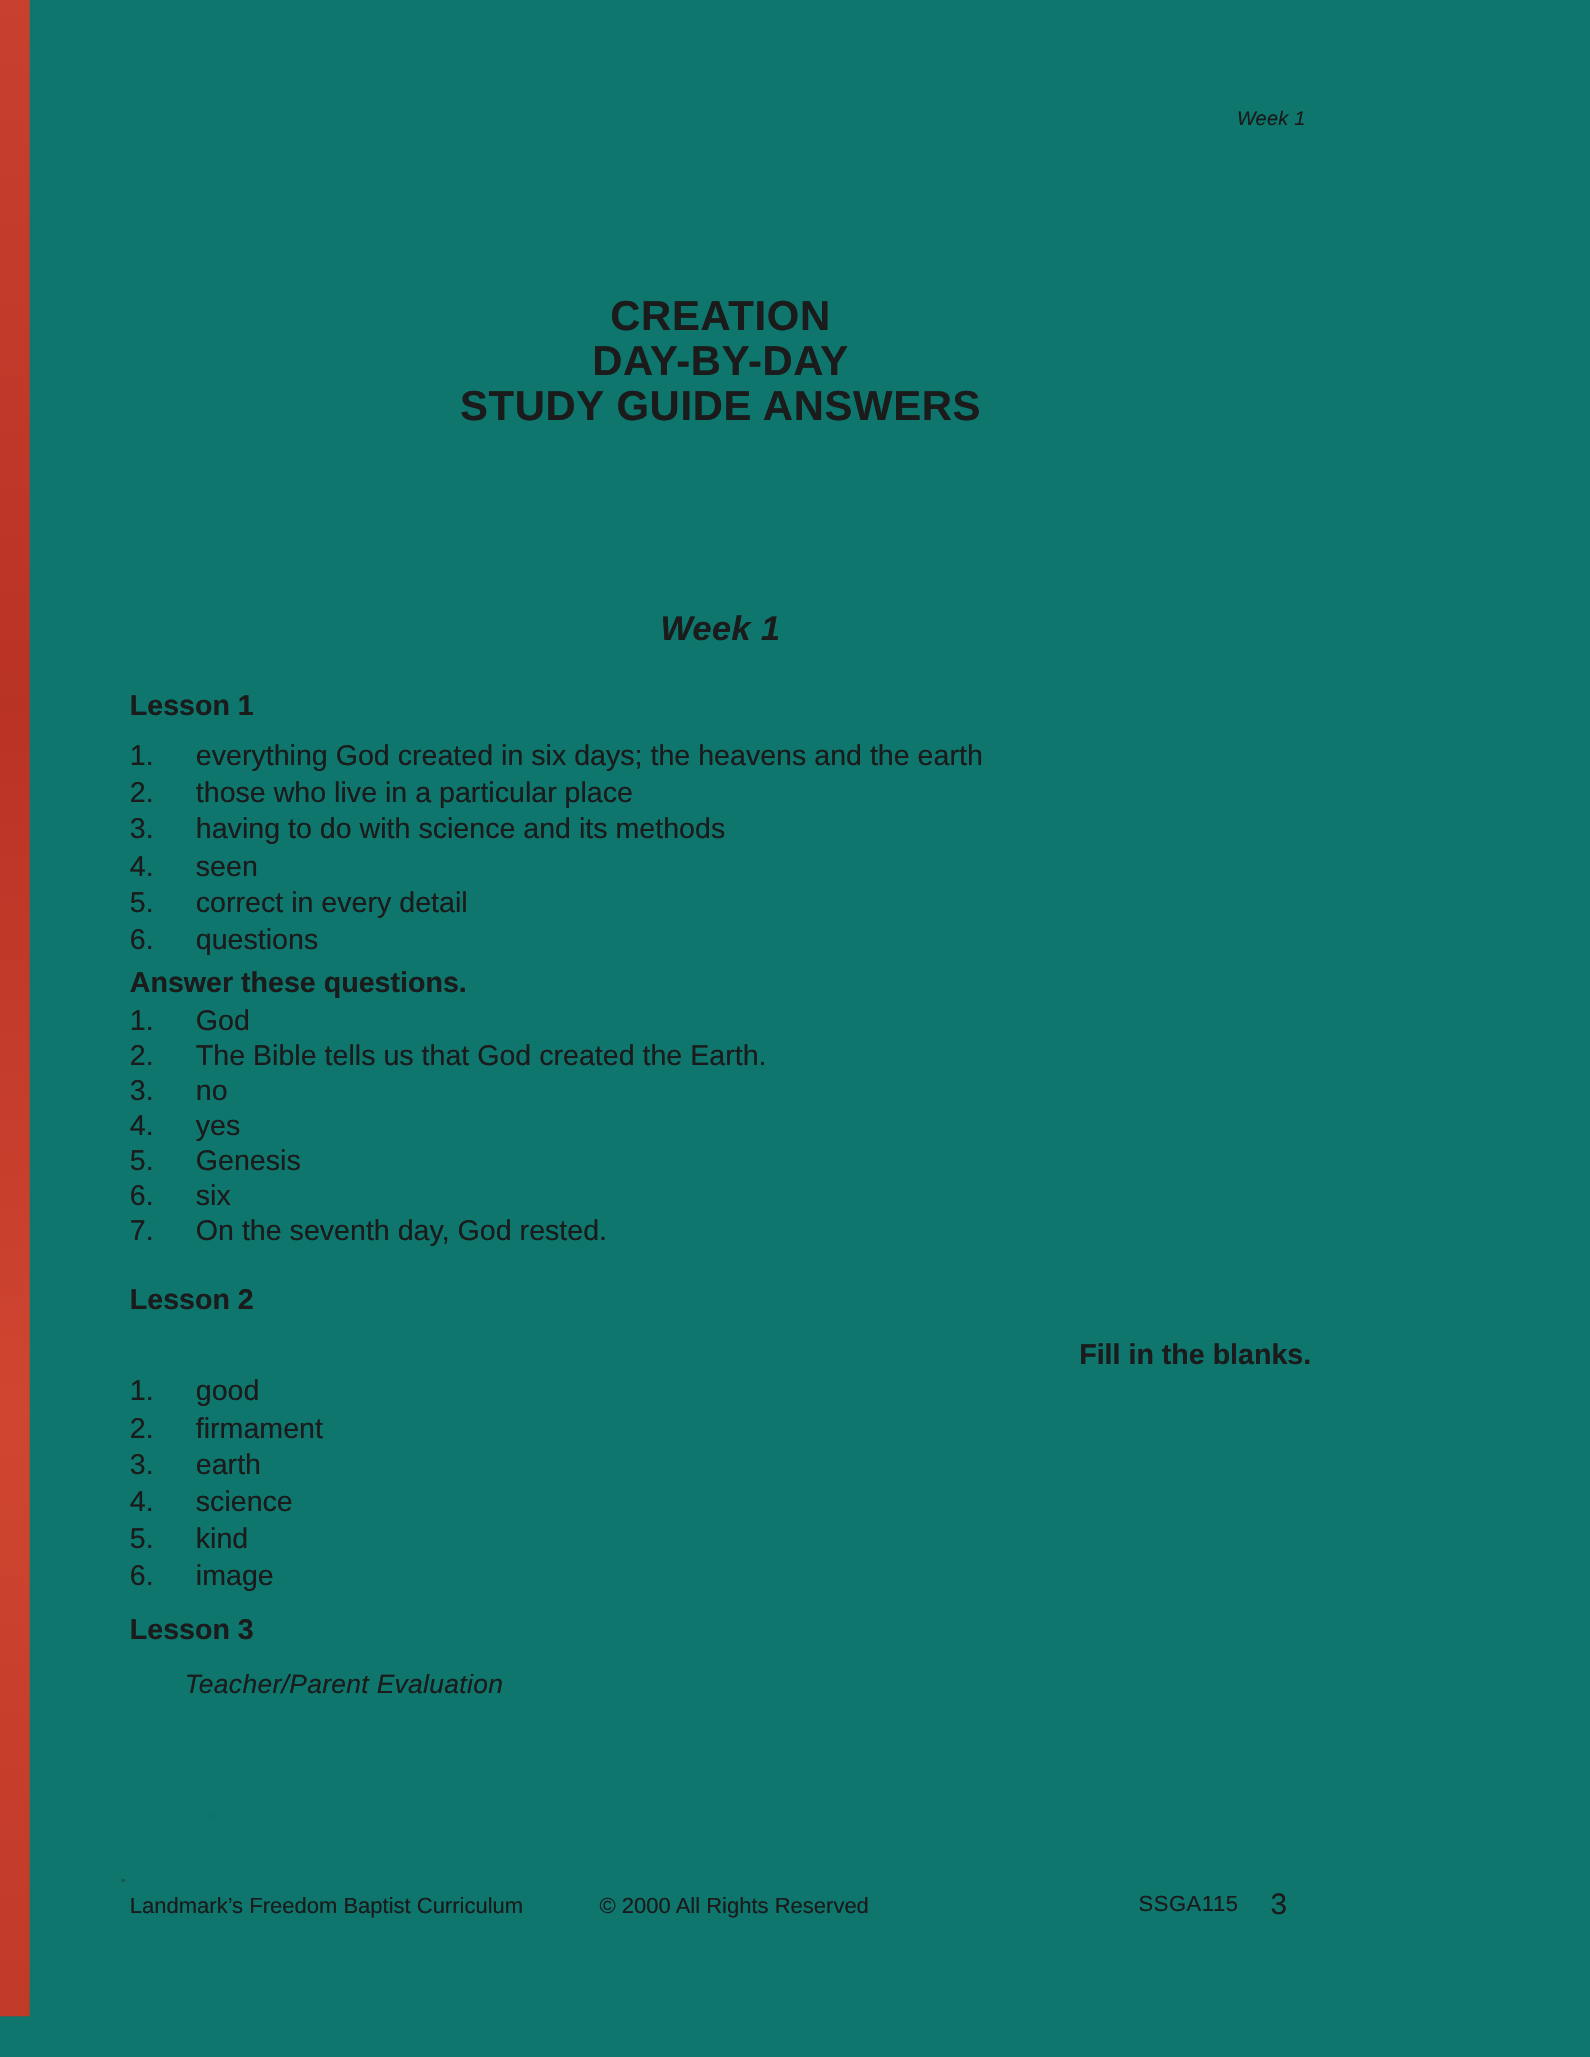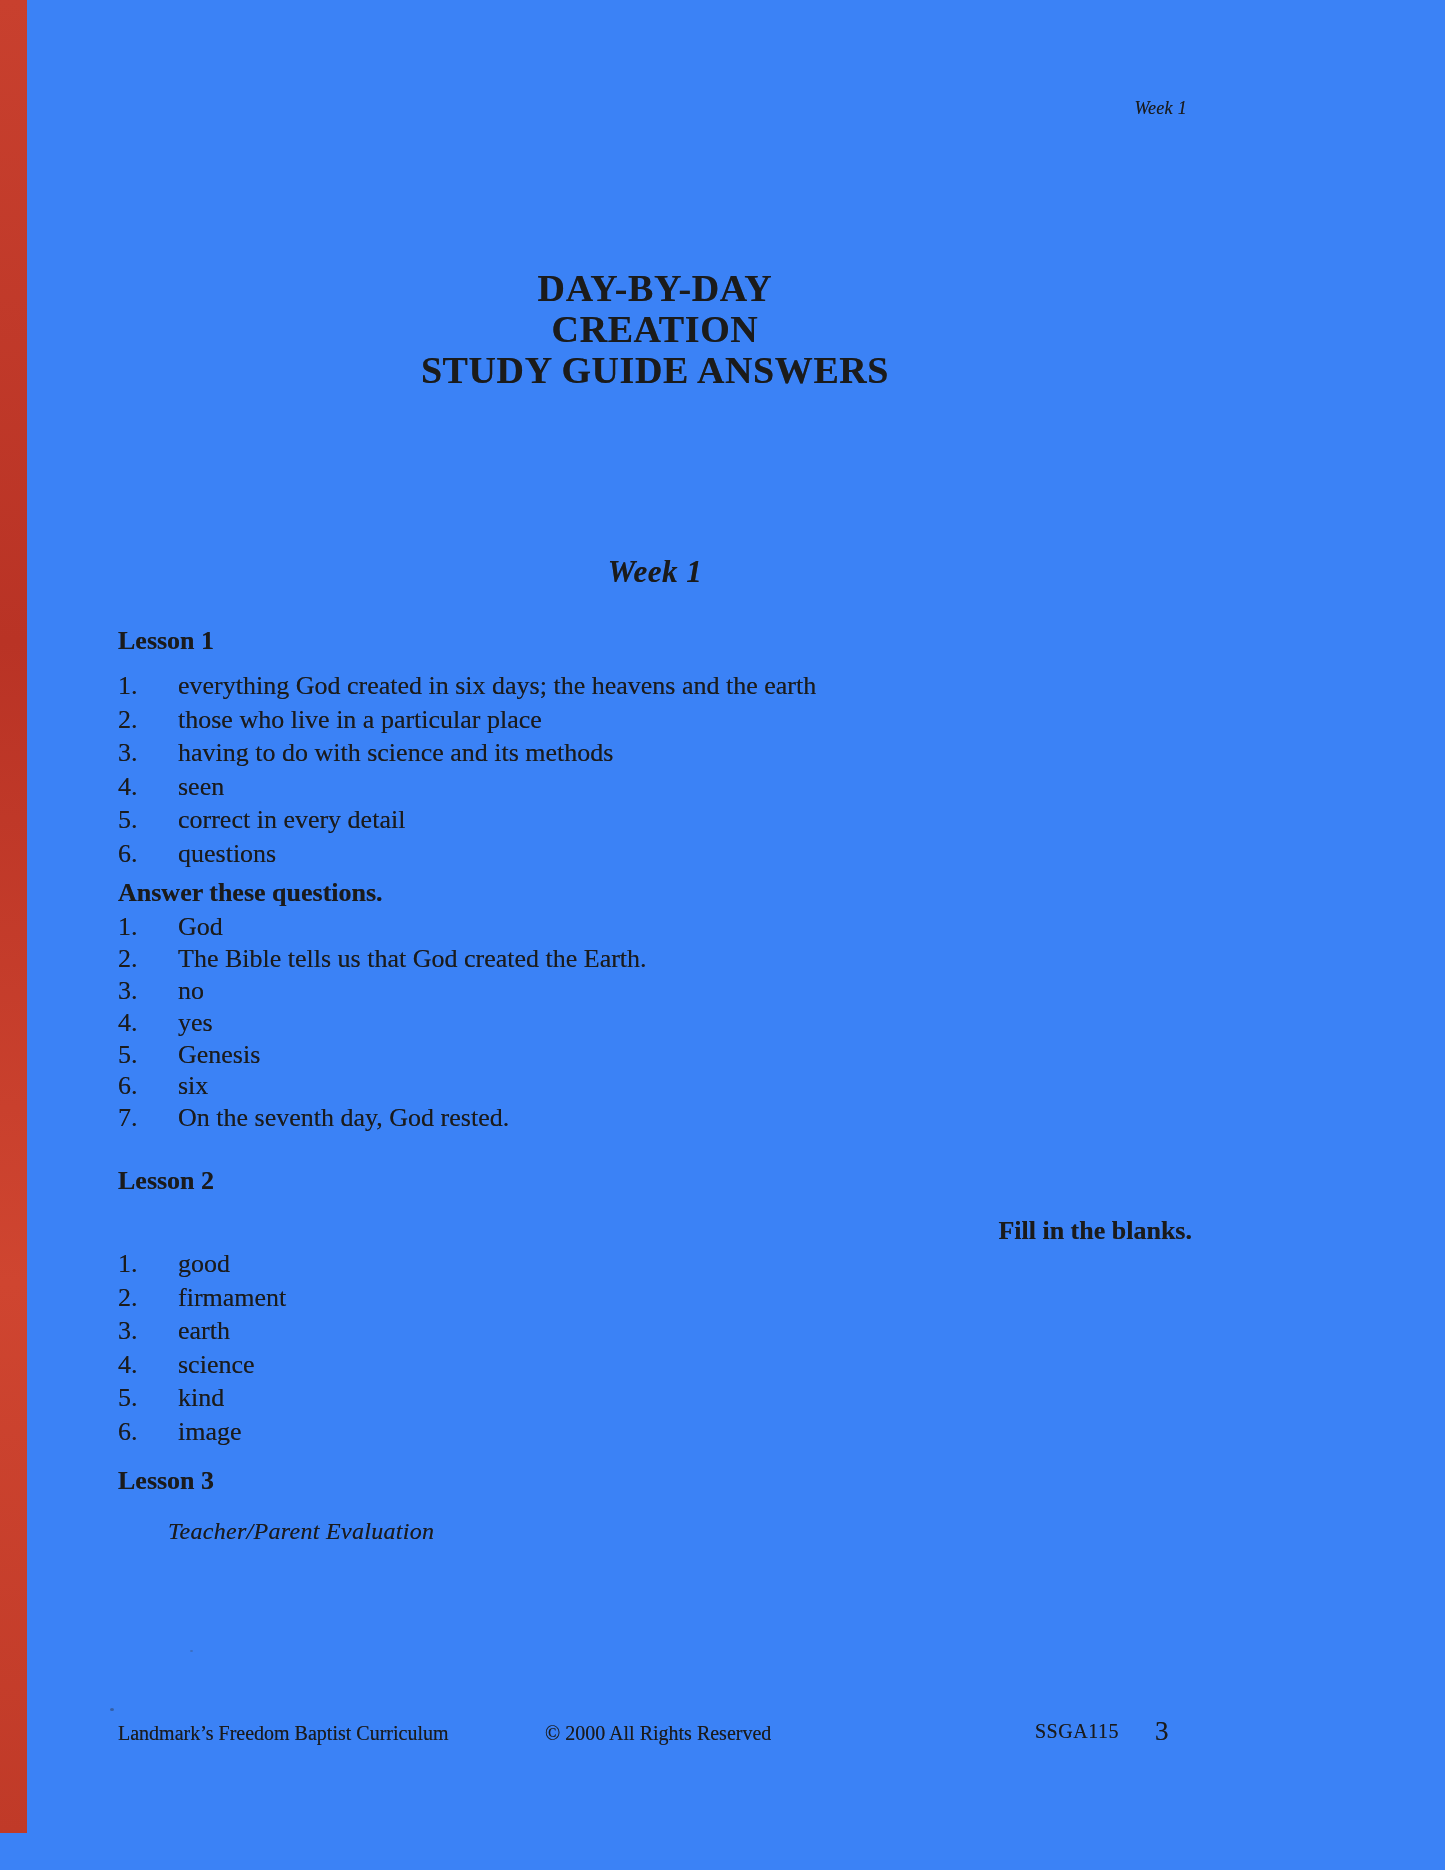--- a/index.html
+++ b/index.html
@@ -1,21 +1,21 @@
 <!DOCTYPE html>
 <html><head>
 <meta charset="utf-8">
 <style>
   html,body{margin:0;padding:0;background:#e9e9e9;}
   .page{
     position:relative;
     width:1445px;height:1870px;
-    background:#3b82f6;
+    background:#0f766e;
     overflow:hidden;
-    font-family:Liberation Serif, serif;
+    font-family:Liberation Sans, sans-serif;
     color:#1b1b1b;
   }
   .soft{ text-shadow:0 0 .6px rgba(20,20,20,.55); }
 
   .edge-strip{
     position:absolute;left:0;top:0;width:27px;height:1833px;
     background:linear-gradient(180deg,#c8402e 0%,#b93325 35%,#cf4530 70%,#c03a28 100%);
   }
 
   .hdr-week{
@@ -67,22 +67,22 @@
 </head>
 <body>
 
 <div class="page">
 
   <div class="edge-strip"></div>
 
   <div class="hdr-week soft">Week 1</div>
 
   <div class="band title soft">
+    <div>CREATION</div>
     <div>DAY-BY-DAY</div>
-    <div>CREATION</div>
     <div>STUDY GUIDE ANSWERS</div>
   </div>
 
   <div class="band week-heading soft">Week 1</div>
 
   <div class="band sec-head h-lesson1 soft">Lesson 1</div>
 
   <ol class="band ans l1-vocab soft">
     <li>
         <span class="num">1.</span>

